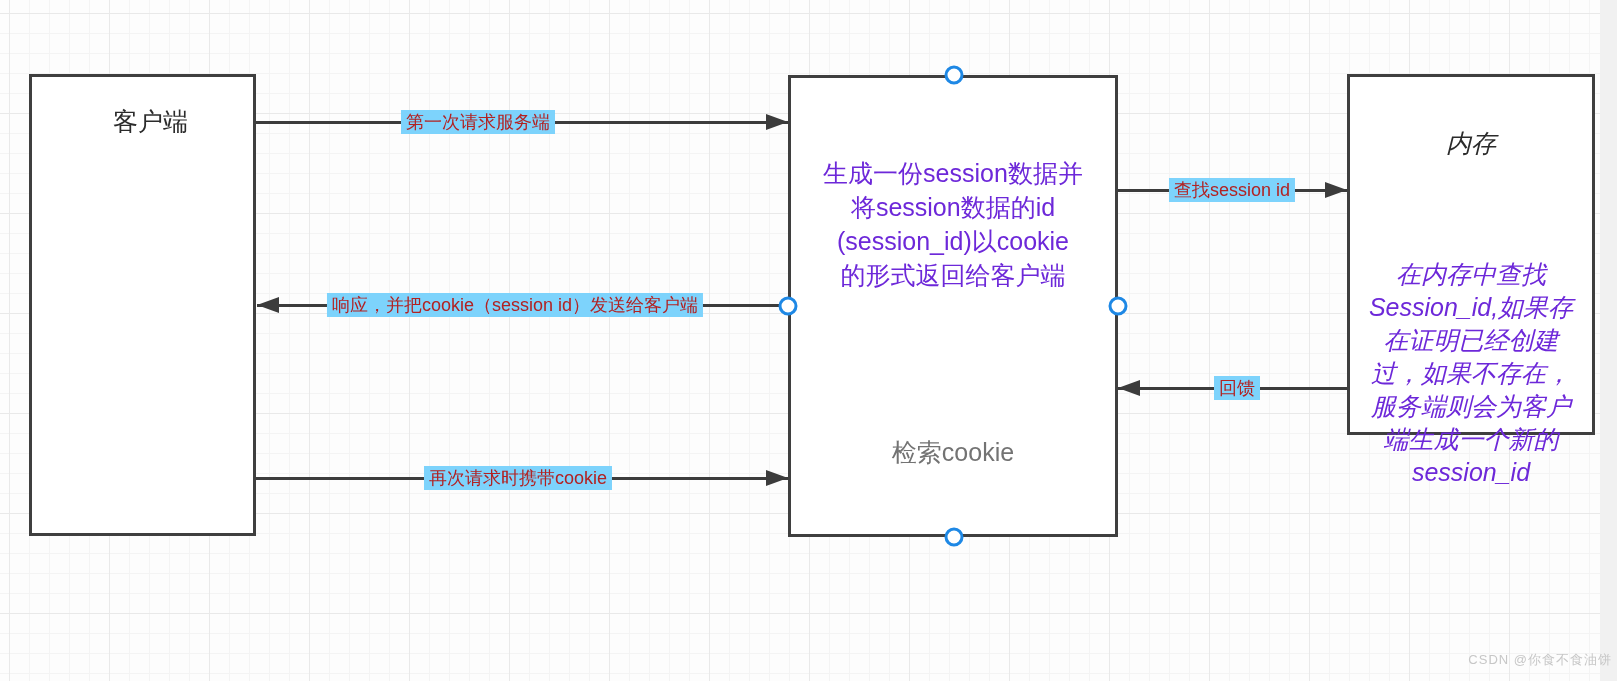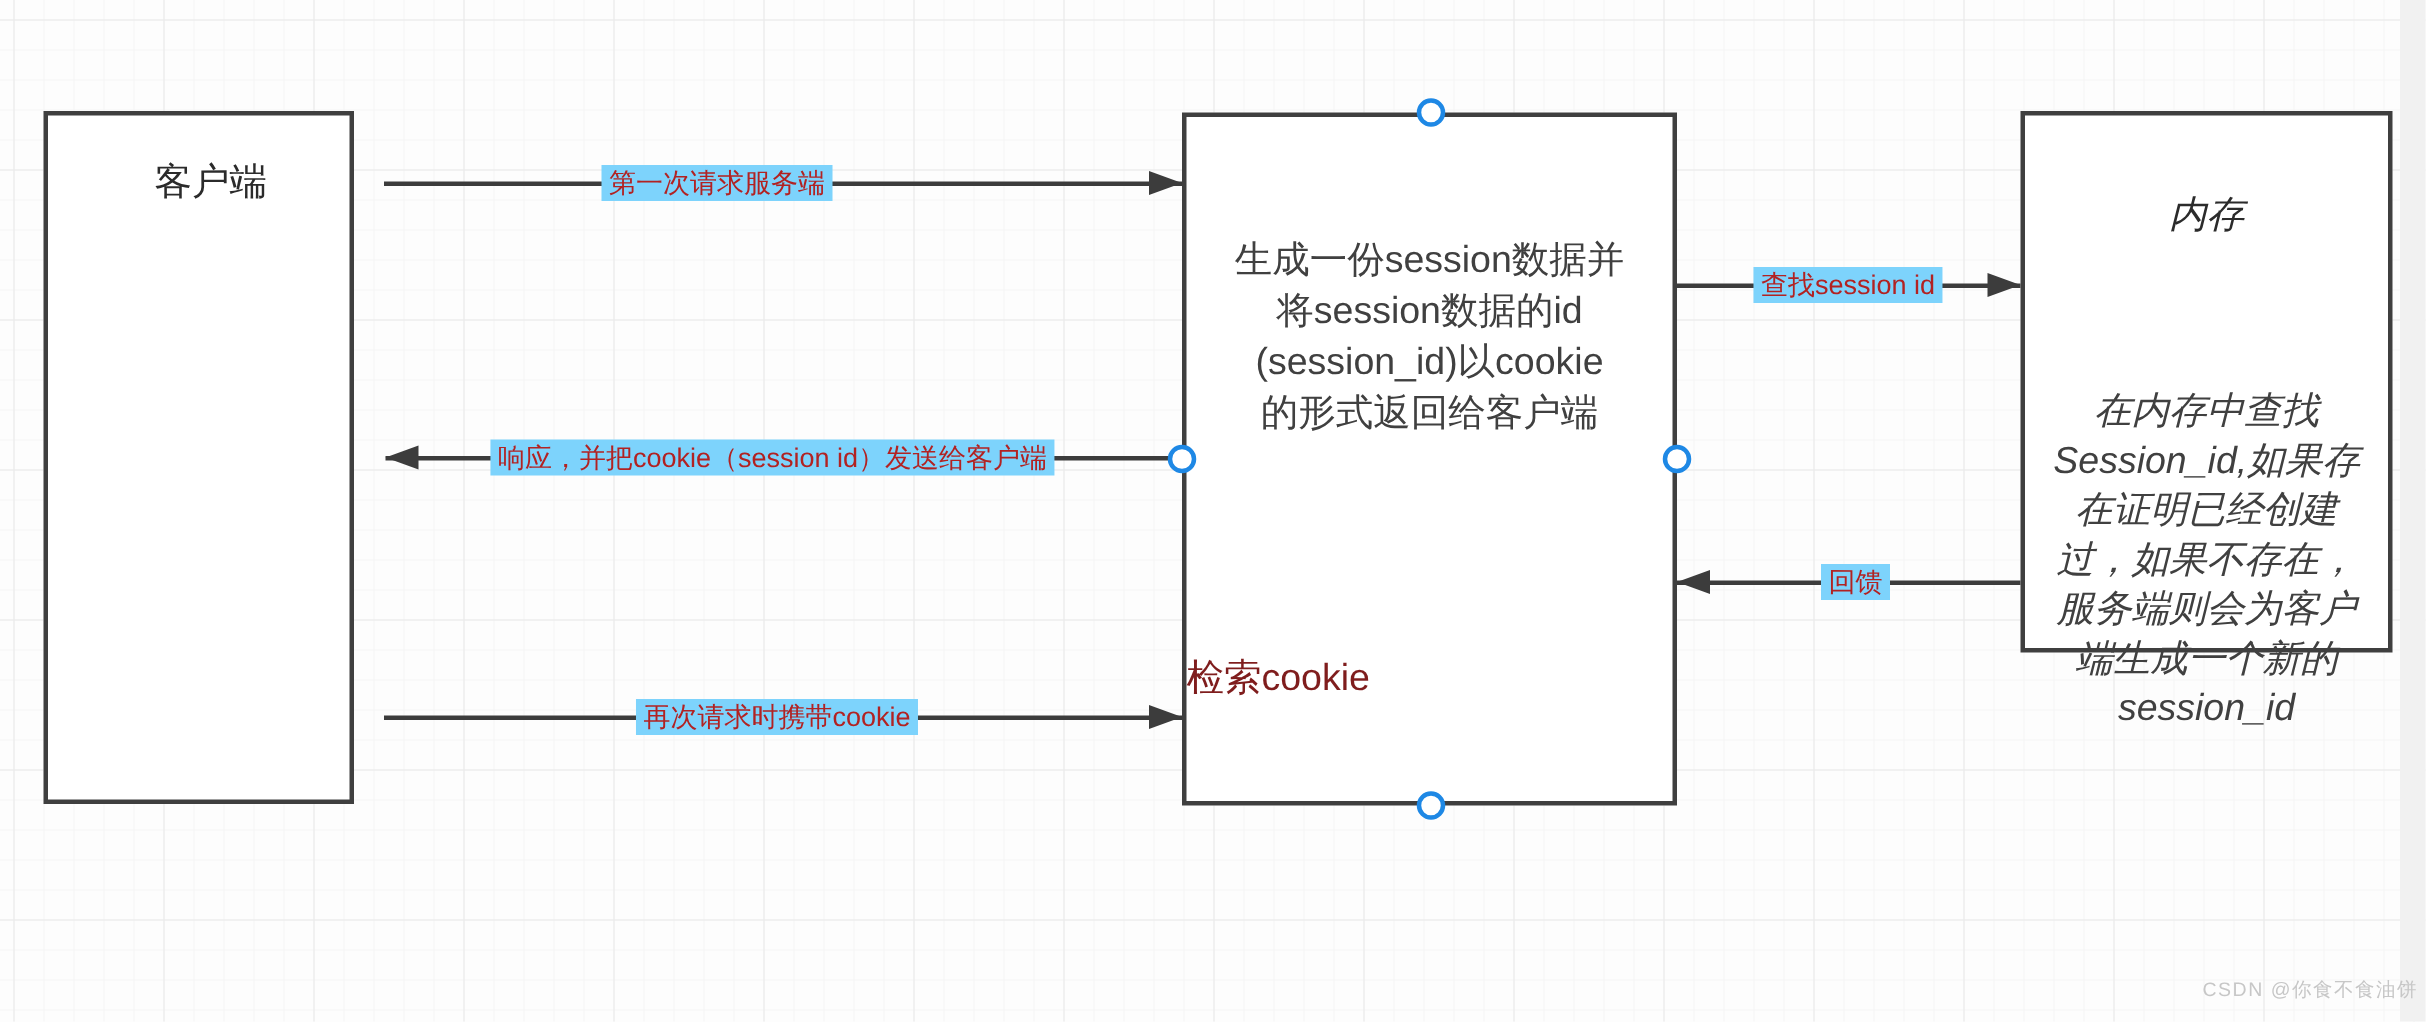--- a/index.html
+++ b/index.html
@@ -15,29 +15,29 @@
     background-size:100px 100px,100px 100px,20px 20px,20px 20px;
     background-position:9px 13px;
   }
   .edge-strip{position:absolute;right:0;top:0;width:17px;height:681px;background:#f1f1f1;}
 
   .node{
     position:absolute;background:#fff;border:3px solid #3f3f3f;
     box-sizing:border-box;color:#2b2b2b;text-align:center;
   }
   .node-title{font-size:25px;line-height:32px;}
-  .node-body{position:absolute;left:0;right:0;font-size:25px;text-align:center;color:#404040;}
+  .node-body{position:absolute;left:0;right:0;font-size:25px;text-align:center;color:#6d28d9;}
 
-  #client-node{left:29px;top:74px;width:207px;height:462px;padding-left:16px;}
+  #client-node{left:29px;top:74px;width:227px;height:462px;padding-left:16px;}
   #client-node .node-title{margin-top:28px;}
 
   #server-node{left:788px;top:75px;width:330px;height:462px;}
   #server-node .node-title{margin-top:6px;}
   #server-body{top:78px;line-height:34px;}
-  #server-footer{position:absolute;left:0;right:0;top:357px;font-size:25px;line-height:34px;text-align:left;color:#7f1d1d;}
+  #server-footer{position:absolute;left:0;right:0;top:357px;font-size:25px;line-height:34px;text-align:center;color:#737373;}
 
   #memory-node{left:1347px;top:74px;width:248px;height:361px;font-style:italic;}
   #memory-node .node-title{margin-top:50px;}
   #memory-body{top:181px;line-height:33px;}
 
   .line{position:absolute;height:3px;background:#3c3c3c;}
   .arrowhead{position:absolute;width:0;height:0;border-top:8px solid transparent;border-bottom:8px solid transparent;}
   .arrowhead.right{border-left:22px solid #3c3c3c;}
   .arrowhead.left{border-right:22px solid #3c3c3c;}
 

